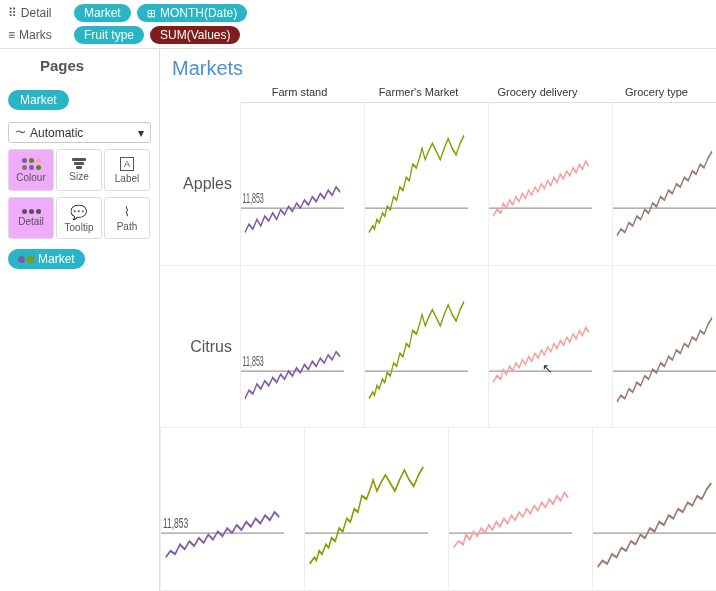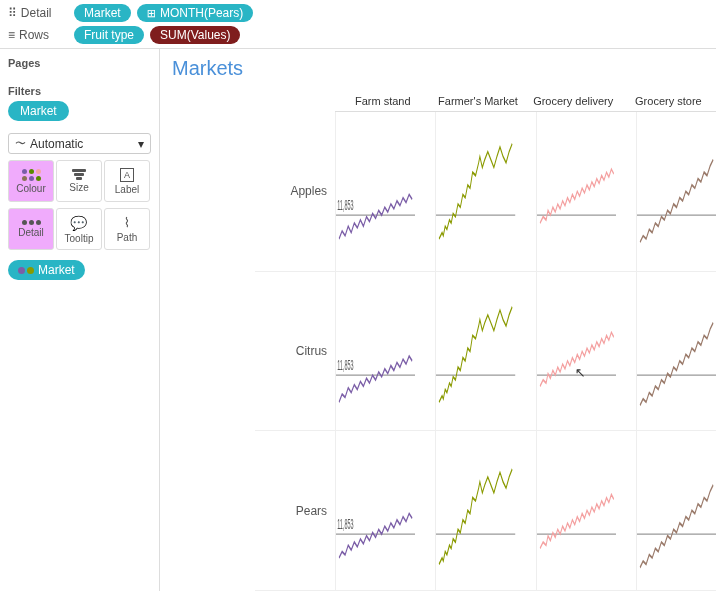--- a/index.html
+++ b/index.html
@@ -7,92 +7,91 @@
 
     .top-bar { display: flex; flex-direction: column; border-bottom: 1px solid #ddd; padding: 4px 8px; gap: 4px; background: #fff; }
     .shelf-row { display: flex; align-items: center; gap: 6px; }
     .shelf-label { color: #555; font-size: 12px; width: 60px; display: flex; align-items: center; gap: 4px; }
     .pill { background: #29b5c5; color: #fff; border-radius: 12px; padding: 2px 10px; font-size: 12px; display: inline-flex; align-items: center; gap: 4px; }
     .pill.green { background: #7f1d1d; }
 
     .main { display: flex; flex: 1; overflow: hidden; }
 
     .sidebar { width: 160px; border-right: 1px solid #ddd; padding: 8px; display: flex; flex-direction: column; gap: 12px; background: #fff; }
-    .sidebar-section-title { font-size: 11px; color: #555; font-weight: bold; margin-bottom: 4px; }
+    .sidebar-section-title { font-size: 15px; color: #555; font-weight: bold; margin-bottom: 4px; margin-left: 32px; }
     .sidebar-pill { background: #29b5c5; color: #fff; border-radius: 12px; padding: 3px 12px; font-size: 12px; display: inline-block; }
 
     .marks-section { display: flex; flex-direction: column; gap: 6px; }
     .marks-dropdown { display: flex; align-items: center; gap: 4px; border: 1px solid #ccc; border-radius: 3px; padding: 2px 6px; font-size: 12px; cursor: pointer; }
     .marks-dropdown .wave-icon { font-size: 11px; color: #555; }
     .marks-icons-row { display: flex; gap: 2px; }
     .marks-icon-btn { display: flex; flex-direction: column; align-items: center; justify-content: center; width: 46px; height: 42px; border: 1px solid #ddd; border-radius: 3px; cursor: pointer; font-size: 10px; color: #555; gap: 2px; }
     .marks-icon-btn:first-child { background: #f0abfc; }
     .dot-grid { display: grid; grid-template-columns: repeat(3,5px); gap: 2px; }
     .dot { width: 5px; height: 5px; border-radius: 50%; }
     .dot.purple { background: #7b5ea7; }
     .dot.green { background: #5a8a00; }
     .dot.pink { background: #f4a6a6; }
     .dot.brown { background: #8b7355; }
 
     .market-pill-row { margin-top: 4px; }
     .market-pill-inner { background: #29b5c5; color: #fff; border-radius: 12px; padding: 3px 10px; font-size: 12px; display: inline-flex; align-items: center; gap: 4px; }
     .color-dots { display: flex; gap: 2px; align-items: center; }
     .cdot { width: 7px; height: 7px; border-radius: 50%; }
 
-    .content { flex: 1; display: flex; overflow: hidden; }
+    .content { flex: 1; display: flex; flex-direction: column; overflow: hidden; }
     .chart-title { font-size: 20px; color: #4a90d9; padding: 8px 12px 4px; font-weight: normal; }
 
-    .chart-area { flex: 1; display: flex; flex-direction: column; overflow: hidden; margin-top: 44px; }
+    .chart-area { flex: 1; display: flex; flex-direction: column; overflow: hidden; }
     .col-headers { display: flex; margin-left: 80px; border-bottom: 1px solid #ddd; padding-bottom: 2px; }
     .col-header { flex: 1; text-align: center; font-size: 11px; color: #333; padding: 2px; }
 
     .chart-rows { flex: 1; display: flex; flex-direction: column; overflow: hidden; }
     .chart-row { flex: 1; display: flex; border-bottom: 1px solid #eee; }
-    .row-label { width: 80px; display: flex; align-items: center; justify-content: flex-end; padding-right: 8px; font-size: 12px; color: #555; }
+    .row-label { width: 80px; display: flex; align-items: center; justify-content: flex-end; padding-right: 8px; font-size: 16px; color: #555; }
     .row-cells { flex: 1; display: flex; gap: 20px; }
     .cell { flex: 1; border-left: 1px solid #eee; position: relative; overflow: hidden; }
 
     svg.sparkline { width: 100%; height: 100%; }
     .ref-line { stroke: #999; stroke-width: 0.8; }
     .ref-label { font-size: 9px; fill: #555; }
   </style>
 </head>
 <body>
 
 <div>
   <div class="top-bar">
     <div class="shelf-row">
       <div class="shelf-label">
         <span>⠿</span>
         <span>Detail</span>
       </div>
       <span class="pill">Market</span>
       <span class="pill">
         <span style="font-size:11px;">⊞</span>
-        <span>MONTH(Pears)</span>
+        <span>MONTH(Date)</span>
       </span>
     </div>
     <div class="shelf-row">
       <div class="shelf-label">
         <span>≡</span>
-        <span>Rows</span>
+        <span>Marks</span>
       </div>
       <span class="pill">Fruit type</span>
       <span class="pill green">SUM(Values)</span>
     </div>
   </div>
 </div>
 
 <div class="main">
   <div class="sidebar">
     <div>
       <div class="sidebar-section-title">Pages</div>
     </div>
     <div>
-      <div class="sidebar-section-title">Filters</div>
       <div class="sidebar-pill">Market</div>
     </div>
     <div class="marks-section">
       <div class="marks-dropdown">
         <span class="wave-icon">〜</span>
         <span>Automatic</span>
         <span style="margin-left:auto;">▾</span>
       </div>
       <div class="marks-icons-row">
         <div class="marks-icon-btn">
@@ -149,21 +148,21 @@
     </div>
   </div>
 
   <div class="content">
     <div class="chart-title">Markets</div>
     <div class="chart-area">
       <div class="col-headers">
         <div class="col-header">Farm stand</div>
         <div class="col-header">Farmer's Market</div>
         <div class="col-header">Grocery delivery</div>
-        <div class="col-header">Grocery store</div>
+        <div class="col-header">Grocery type</div>
       </div>
       <div class="chart-rows">
 
         <div class="chart-row">
           <div class="row-label">Apples</div>
           <div class="row-cells">
             <div class="cell">
               <svg class="sparkline" viewBox="0 0 130 100" preserveAspectRatio="none">
                 <line x1="0" y1="65" x2="130" y2="65" class="ref-line"></line>
                 <text x="2" y="62" class="ref-label">11,853</text>
@@ -218,21 +217,20 @@
             <div class="cell">
               <svg class="sparkline" viewBox="0 0 130 100" preserveAspectRatio="none">
                 <line x1="0" y1="65" x2="130" y2="65" class="ref-line"></line>
                 <polyline fill="none" stroke="#9a7a6a" stroke-width="1.5" points="5,84 10,80 15,82 20,76 25,78 30,72 35,74 40,68 45,70 50,64 55,66 60,60 65,62 70,56 75,58 80,52 85,54 90,48 95,50 100,44 105,46 110,40 115,42 120,36 125,32"></polyline>
               </svg>
             </div>
           </div>
         </div>
 
         <div class="chart-row">
-          <div class="row-label">Pears</div>
           <div class="row-cells">
             <div class="cell">
               <svg class="sparkline" viewBox="0 0 130 100" preserveAspectRatio="none">
                 <line x1="0" y1="65" x2="130" y2="65" class="ref-line"></line>
                 <text x="2" y="62" class="ref-label">11,853</text>
                 <polyline fill="none" stroke="#7b5ea7" stroke-width="1.5" points="5,80 10,76 15,78 20,72 25,75 30,70 35,73 40,68 45,71 50,66 55,69 60,64 65,67 70,62 75,65 80,60 85,63 90,58 95,61 100,56 105,59 110,54 115,57 120,52 125,55"></polyline>
               </svg>
             </div>
             <div class="cell">
               <svg class="sparkline" viewBox="0 0 130 100" preserveAspectRatio="none">

